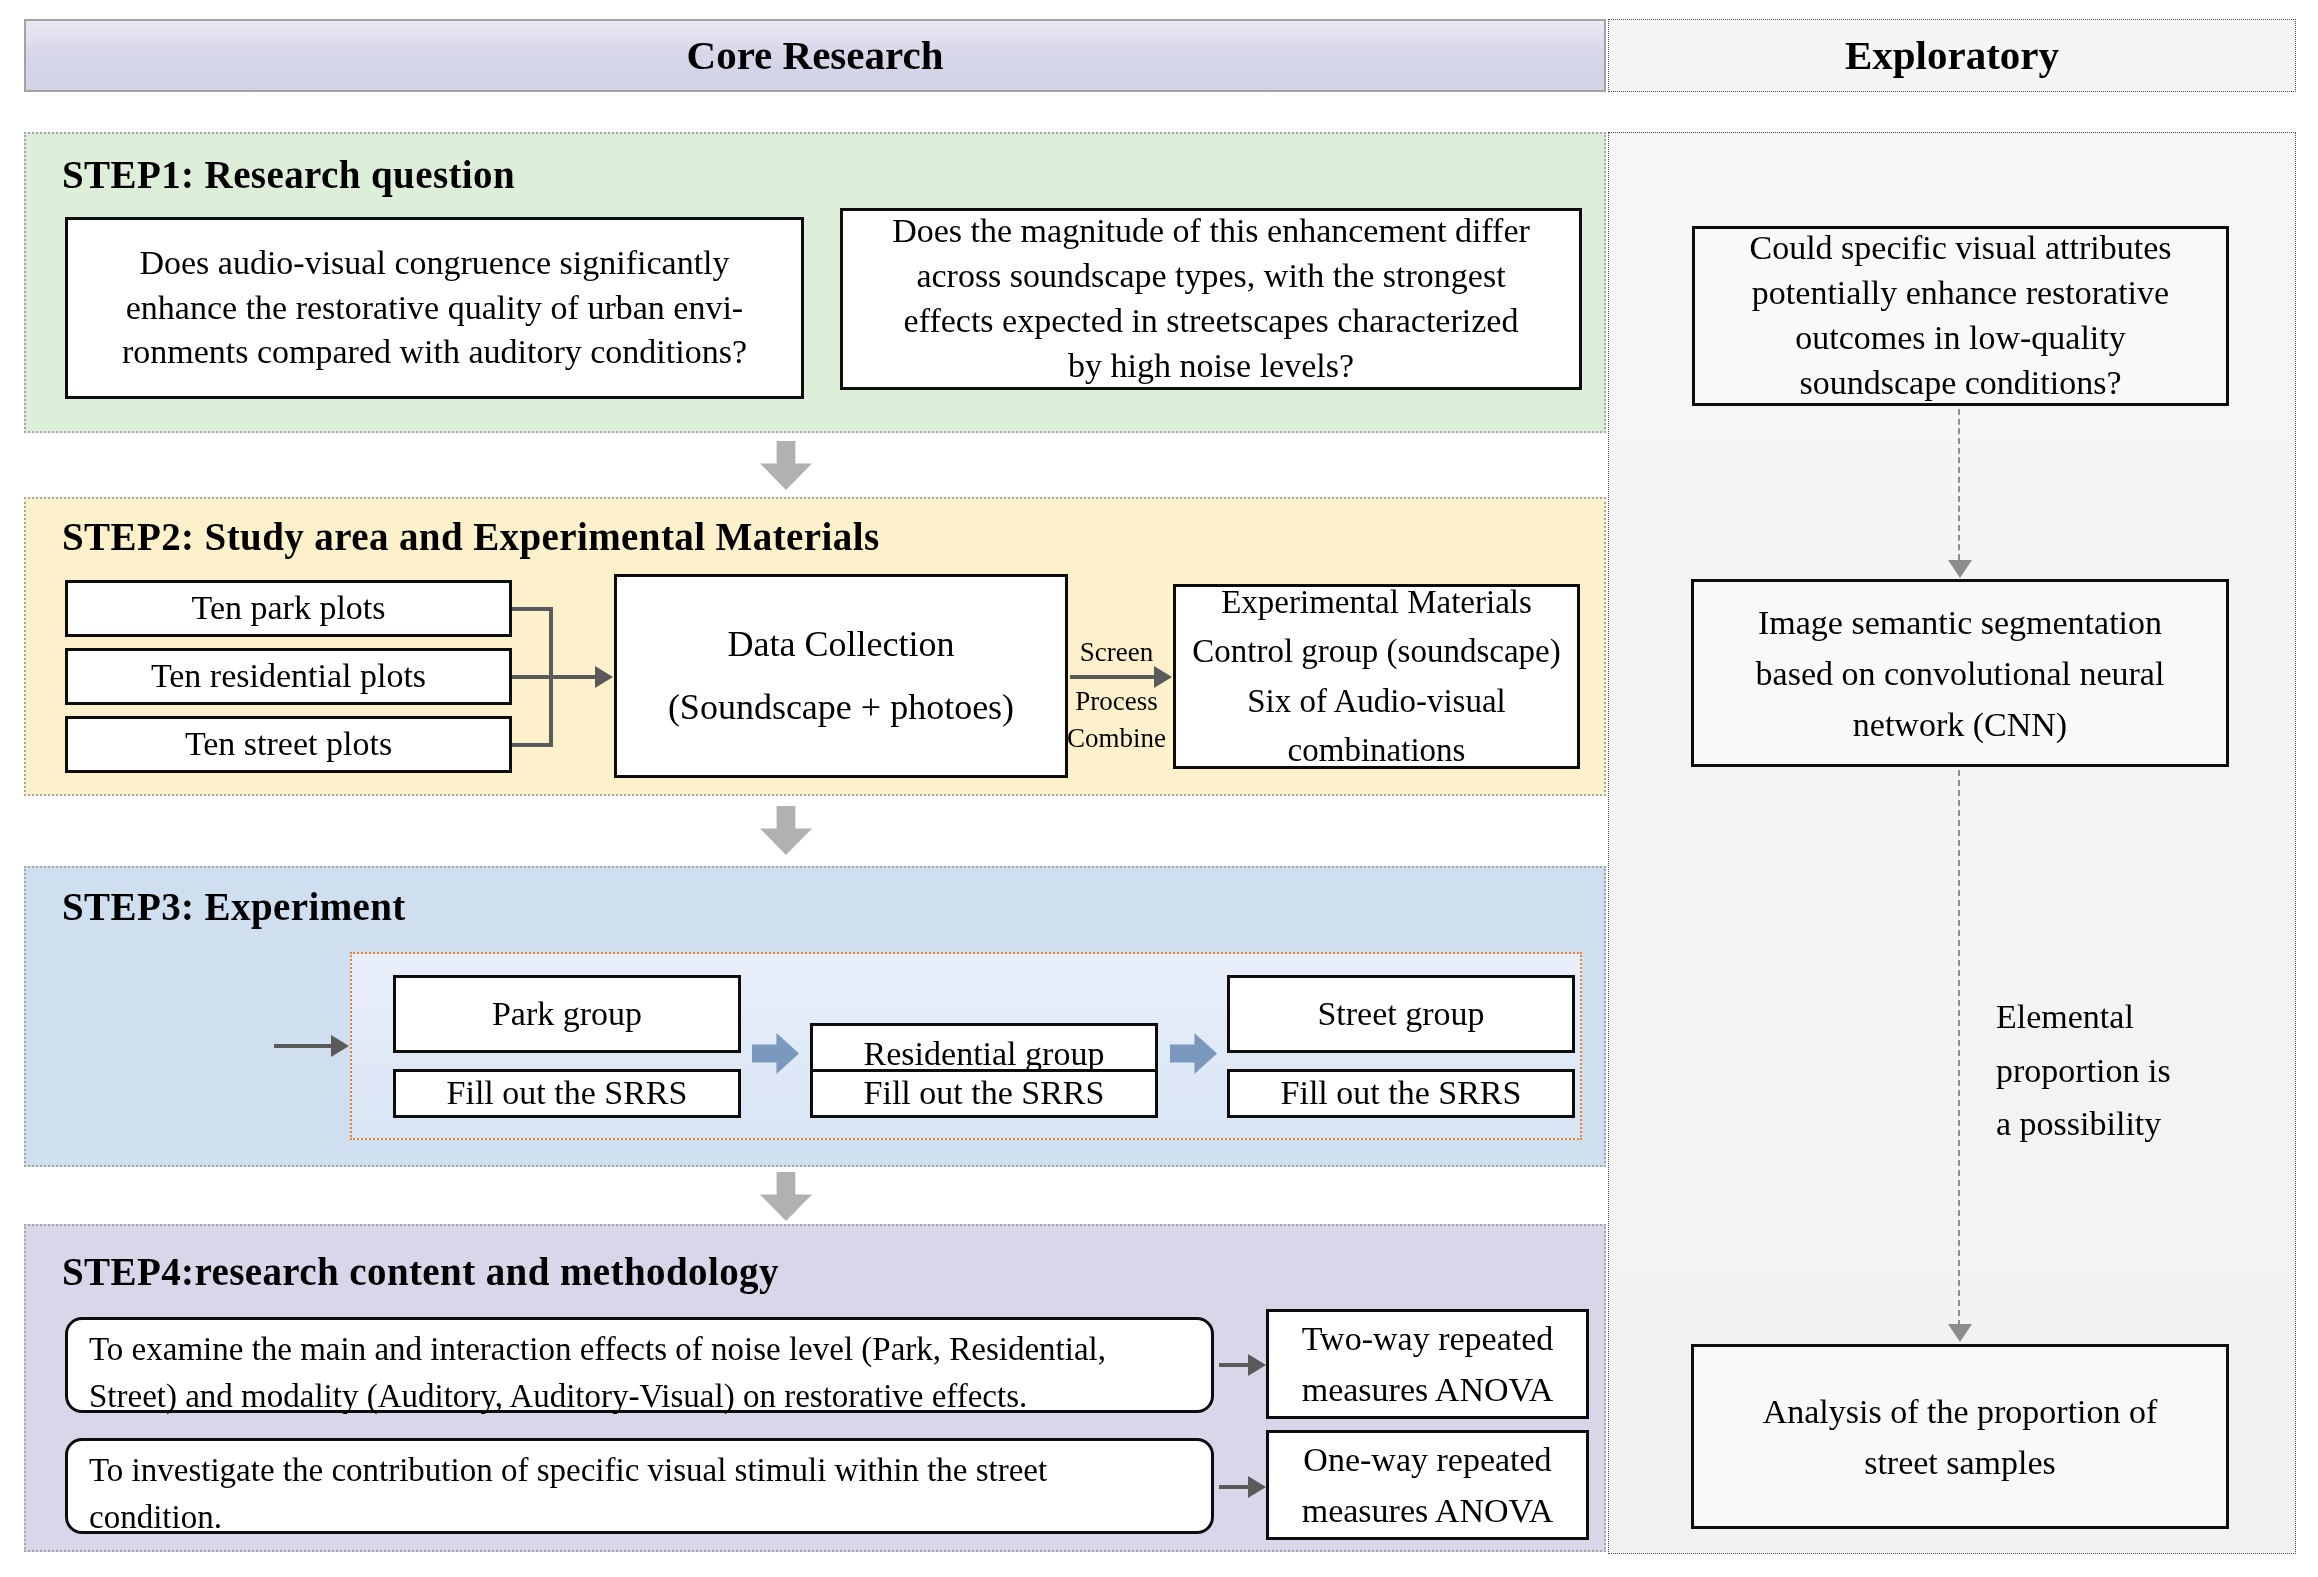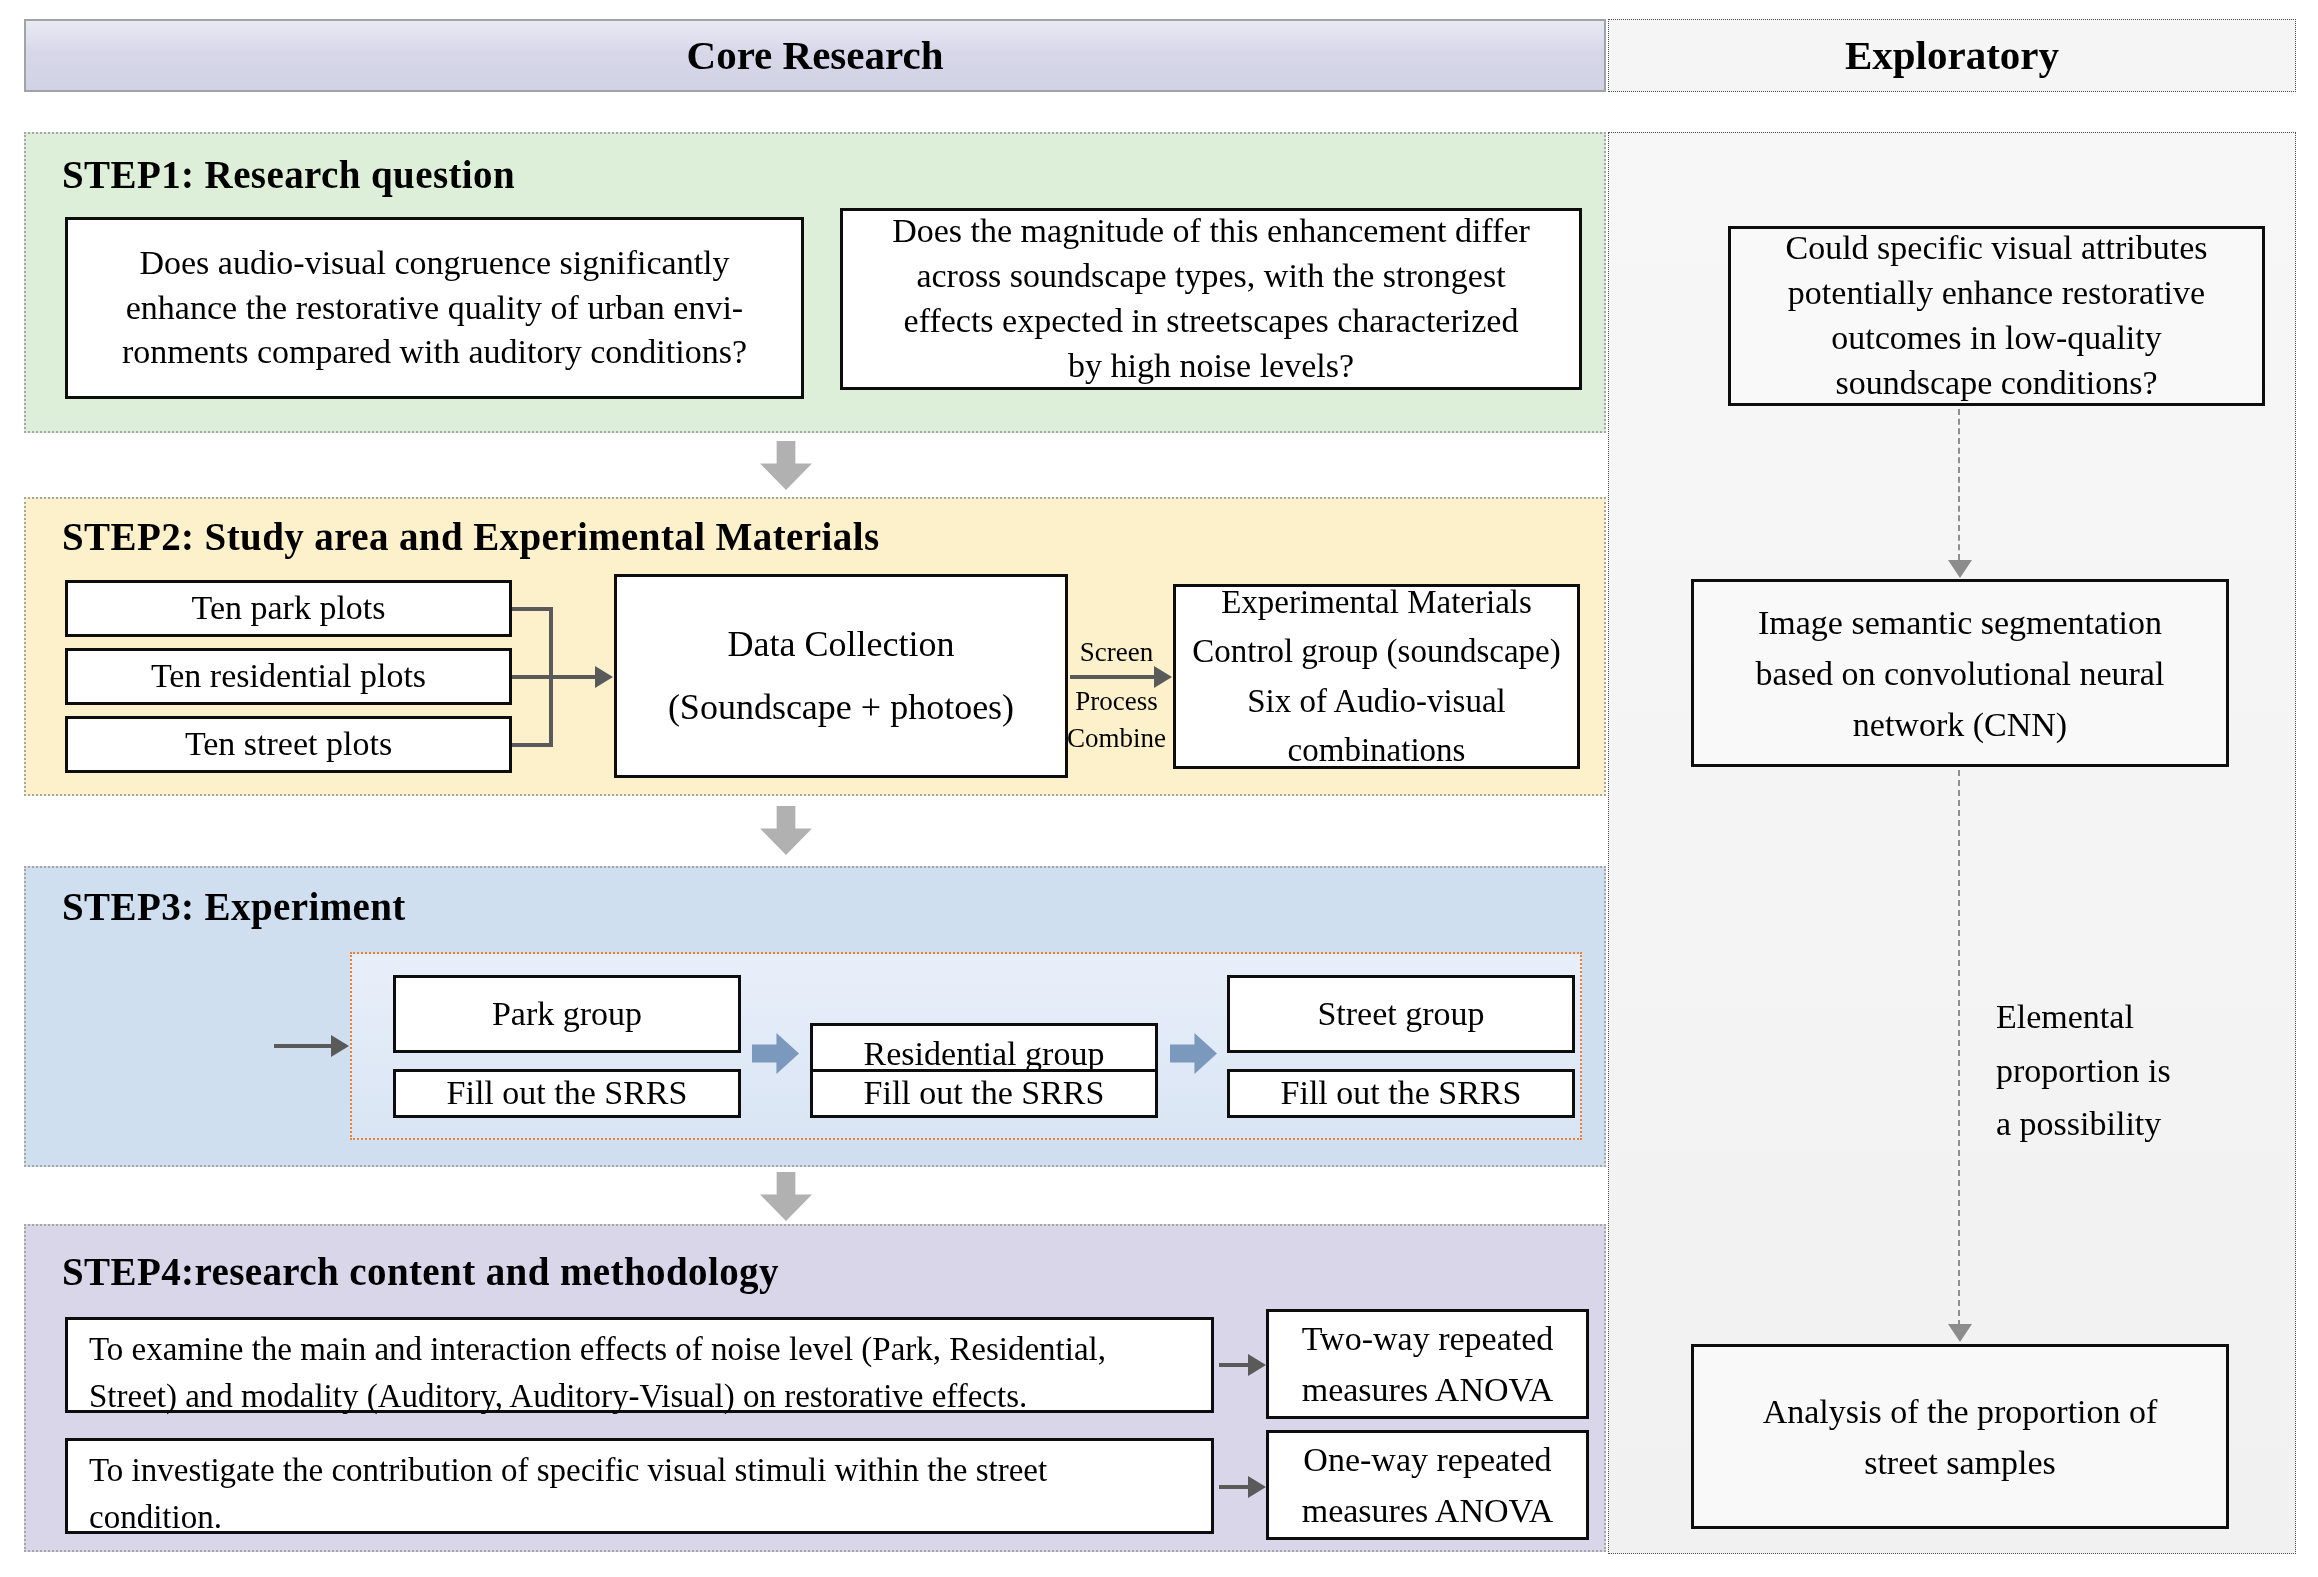--- a/index.html
+++ b/index.html
@@ -13,21 +13,21 @@
             border:2.4px solid #a3a3a3;}
   .hdr-exp{background:var(--exploratory-bg,#f5f5f5);border:1.6px dotted #4d4d4d;}
   
   .panel{box-sizing:border-box;border:2.4px dotted #a6a6a6;}
   .panel-exp{box-sizing:border-box;border:1.6px dotted #4d4d4d;background:linear-gradient(180deg,#f7f7f7,#f1f1f1);}
   .step-title{font-weight:bold;font-size:39px;letter-spacing:0.4px;}
   
   .box{box-sizing:border-box;background:#fff;border:3.2px solid #0d0d0d;display:flex;align-items:center;justify-content:center;
        text-align:center;font-size:34px;line-height:1.32;}
   .box-exp{background:#f9f9f9;}
-  .box-left{justify-content:flex-start;text-align:left;padding:16px 18px 0 21px;line-height:1.42;}
+  .box-left{justify-content:flex-start;text-align:left;padding:16px 18px 0 21px;line-height:1.42;border-radius:17px;}
   
   .block-down{clip-path:polygon(32% 0,68% 0,68% 46%,100% 46%,50% 100%,0 46%,32% 46%);background:var(--block-arrow,#b1b1b1);}
   .block-right{clip-path:polygon(0 28%,52% 28%,52% 0,100% 50%,52% 100%,52% 72%,0 72%);background:var(--blue-arrow,#7b98bd);}
   .hline{height:4px;background:var(--thin-arrow,#5a5a5a);}
   .vline{width:4px;background:var(--thin-arrow,#5a5a5a);}
   .tri-right{width:0;height:0;border-top:11.3px solid transparent;border-bottom:11.3px solid transparent;
              border-left:18px solid var(--thin-arrow,#5a5a5a);}
   .dash-v{width:0;border-left:2.4px dashed #8f8f8f;}
   .tri-down{width:0;height:0;border-left:12px solid transparent;border-right:12px solid transparent;
             border-top:18px solid #8c8c8c;}
@@ -128,21 +128,21 @@
     <div class="abs box box-left pre" style="left:39px;top:212px;width:1149px;height:96px;font-size:33px;">To investigate the contribution of specific visual stimuli within the street
 condition.</div>
     <div class="abs hline" style="left:1193px;top:259px;width:31px;"></div>
     <div class="abs tri-right" style="left:1222px;top:250px;"></div>
     <div class="abs box pre" style="left:1240px;top:204px;width:323px;height:110px;line-height:1.5;">One-way repeated
 measures ANOVA</div>
   </div>
 
   <div class="abs panel-exp" style="left:1608px;top:132px;width:688px;height:1422px;">
 
-    <div class="abs box box-exp pre" style="left:83px;top:93px;width:537px;height:180px;line-height:1.32;margin-left:36px;">Could specific visual attributes
+    <div class="abs box box-exp pre" style="left:83px;top:93px;width:537px;height:180px;line-height:1.32;">Could specific visual attributes
 potentially enhance restorative
 outcomes in low-quality
 soundscape conditions?</div>
 
     <div class="abs dash-v" style="left:349px;top:276px;height:151px;"></div>
     <div class="abs tri-down" style="left:339px;top:427px;"></div>
 
     <div class="abs box box-exp pre" style="left:82px;top:446px;width:538px;height:188px;line-height:1.5;">Image semantic segmentation
 based on convolutional neural
 network (CNN)</div>

